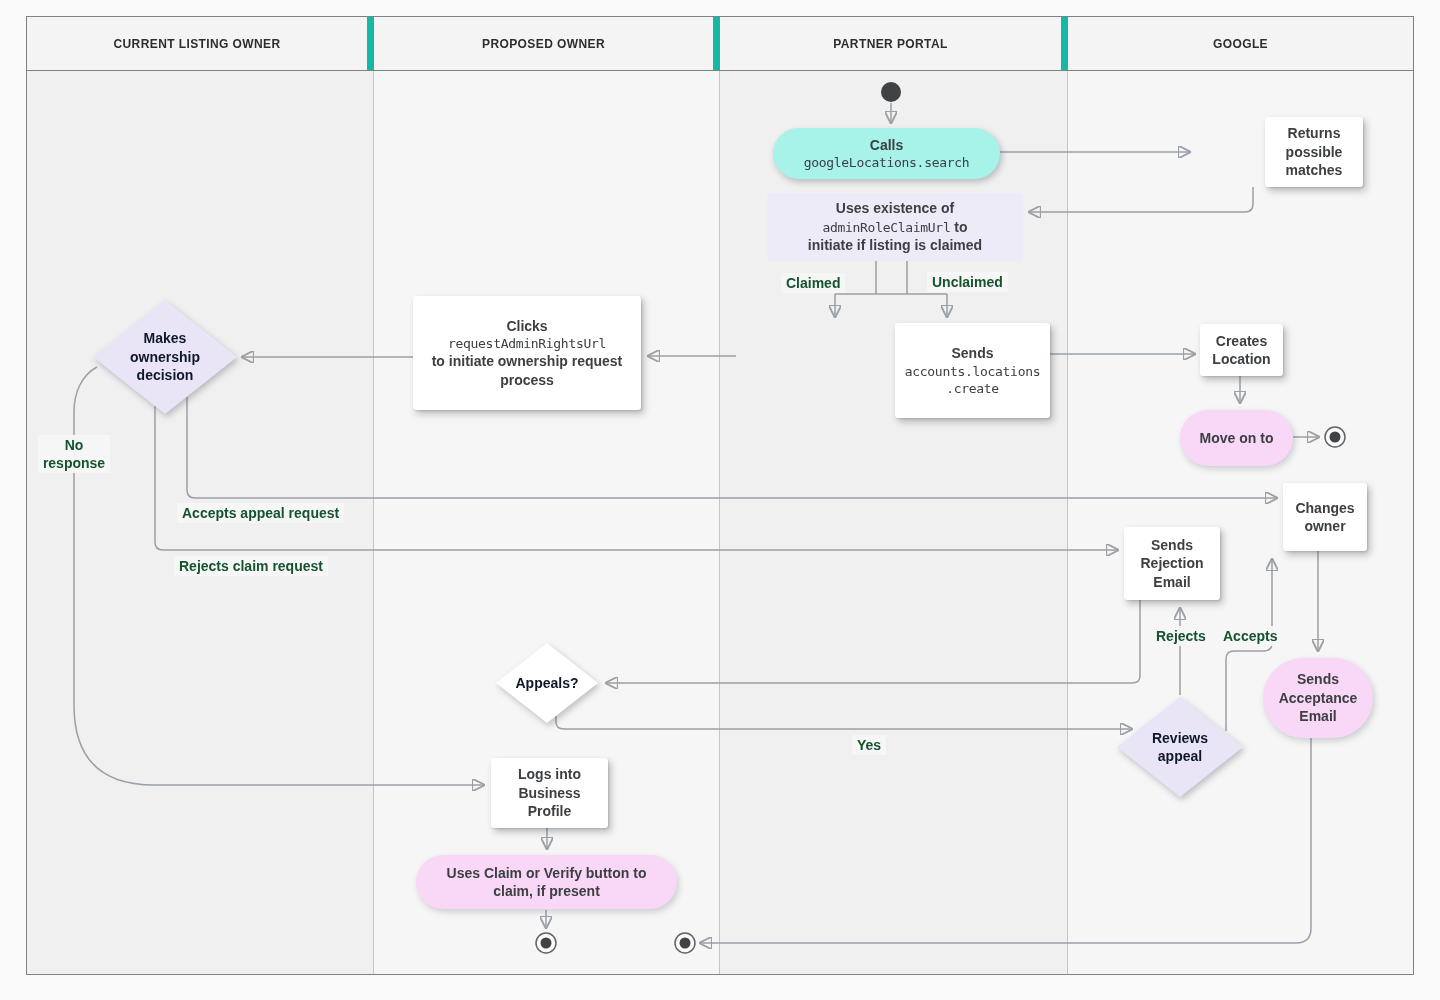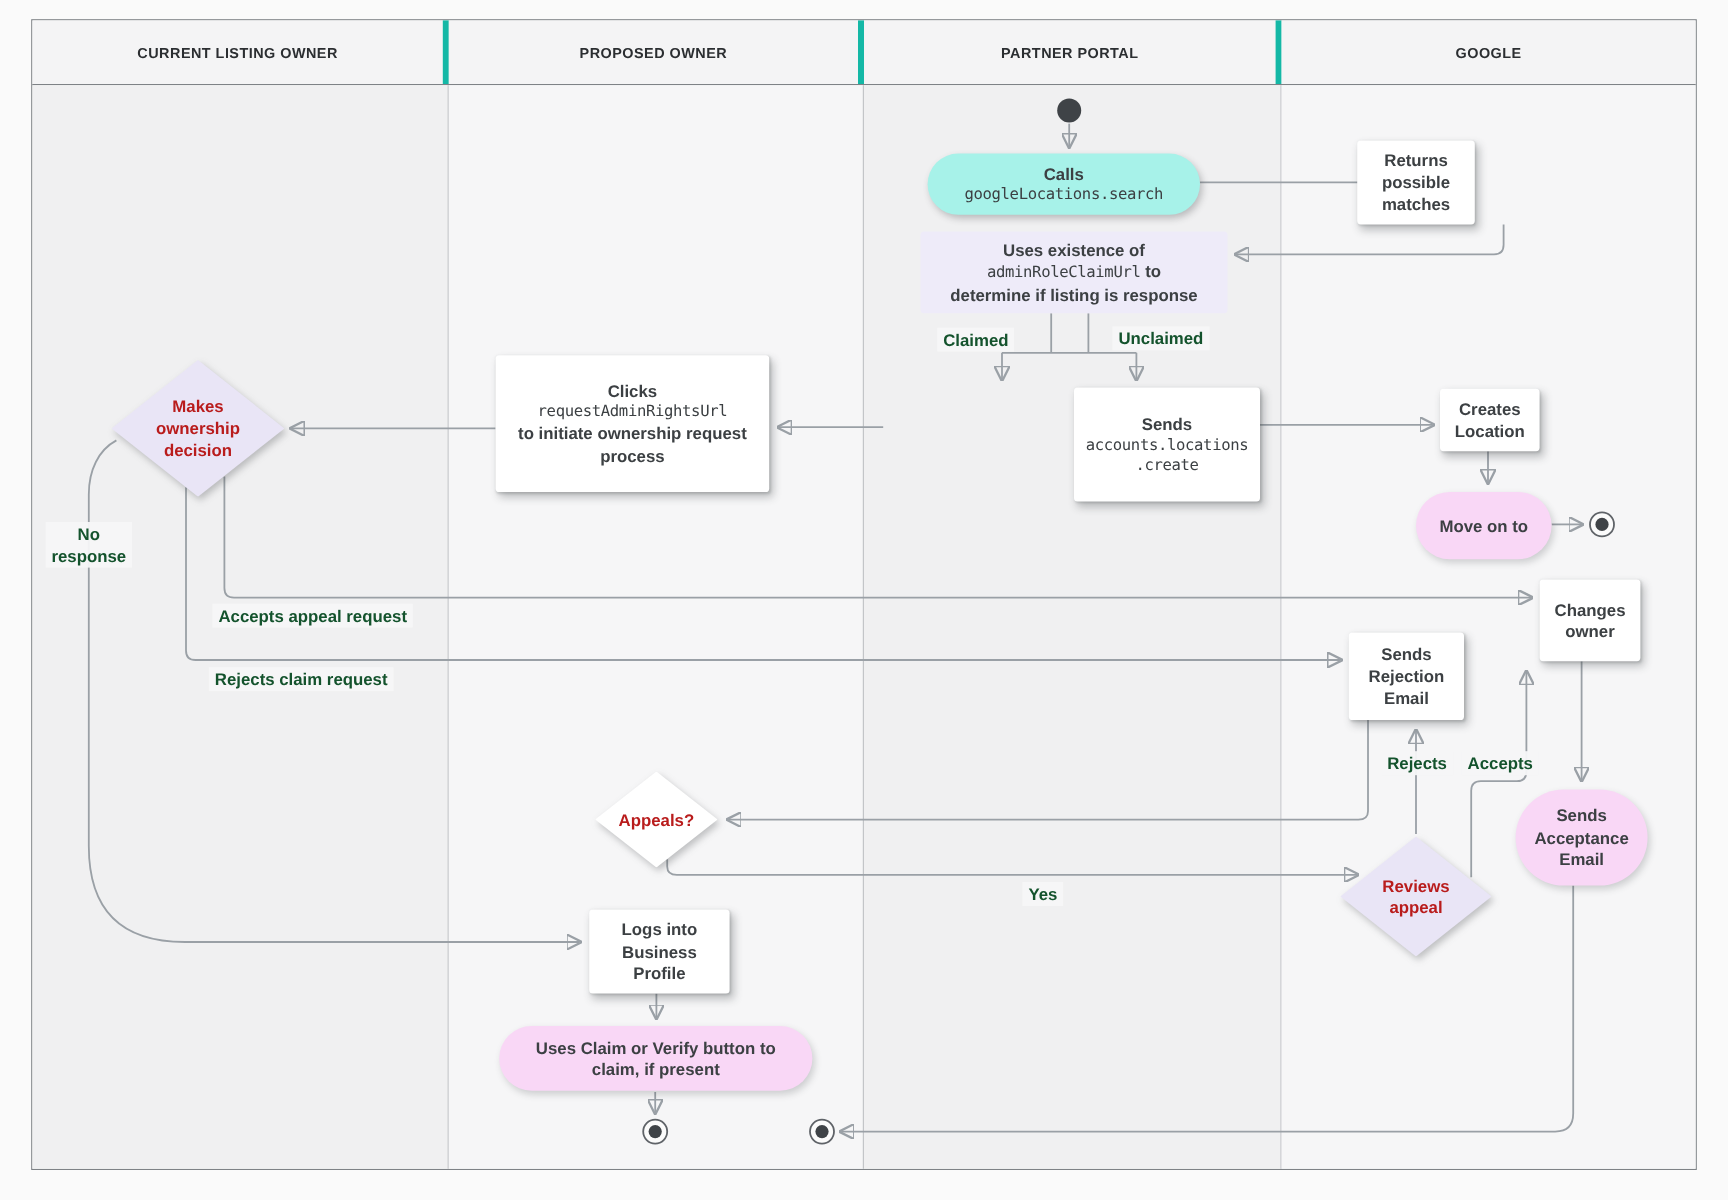--- a/index.html
+++ b/index.html
@@ -5,21 +5,21 @@
   * { margin: 0; padding: 0; box-sizing: border-box; }
   html, body { width: 1440px; height: 1000px; background: #fafafa; overflow: hidden;
     font-family: "Liberation Sans", sans-serif; }
   .stage { position: absolute; left: 0; top: 0; width: 1440px; height: 1000px; }
 
   
   .frame { position: absolute; left: 26px; top: 16px; width: 1388px; height: 959px;
     border: 1px solid #7e8286; display: flex; flex-direction: column; }
   .lane-headers { display: flex; height: 54px; flex: none; border-bottom: 1px solid #7e8286; }
   .lane-header { display: flex; align-items: center; justify-content: center;
-    background: #f4f4f5; border-right: 5px solid #14b8a6;
+    background: #f4f4f5; border-right: 7px solid #14b8a6;
     font-size: 12px; font-weight: bold; letter-spacing: 0.4px; color: #2b2e31; }
   .lane-header:last-child { border-right: none; }
   .lane-bodies { display: flex; flex: 1; }
   .lane-body { border-right: 1px solid #c3c5c8; }
   .lane-body:last-child { border-right: none; }
   .lane-w1 { width: 347px; } .lane-w2 { width: 346px; } .lane-w3 { width: 348px; } .lane-w4 { flex: 1; }
   .lane-dark { background: #f0f0f1; }
   .lane-light { background: #f6f6f7; }
 
   
@@ -38,21 +38,21 @@
     box-shadow: 2px 3px 6px rgba(60,64,67,0.22); }
   .blob-pink { background: #f9d7f6; border-radius: 44px;
     box-shadow: 2px 3px 6px rgba(60,64,67,0.22); }
   .lav-box { background: #eeebf9; border-radius: 3px; }
   .diamond-wrap { position: absolute; filter: drop-shadow(2px 3px 3px rgba(60,64,67,0.3));
     display: flex; align-items: center; justify-content: center; }
   .diamond { position: absolute; inset: 0;
     clip-path: polygon(50% 0, 100% 50%, 50% 100%, 0 50%); }
   .diamond-lav { background: #e9e5f6; }
   .diamond-white { background: #ffffff; }
-  .diamond-label { position: relative; z-index: 1; text-align: center; color: #b91c1c;
+  .diamond-label { position: relative; z-index: 1; text-align: center; color: #0f172a;
     font-size: 14px; font-weight: bold; line-height: 1.32; }
   .code { font-family: "DejaVu Sans Mono", monospace; font-weight: normal;
     font-size: 13px; letter-spacing: -0.3px; }
   .nline { display: block; }
 
   
   .edge-label { position: absolute; font-size: 14px; font-weight: bold; color: #14532d;
     background: rgba(246,246,247,0.95); padding: 1px 5px; line-height: 1.3;
     white-space: nowrap; }
   .edge-label.center2 { white-space: normal; text-align: center; }
@@ -122,28 +122,28 @@
         <circle cx="685" cy="943" r="5.5" fill="#3f4347"></circle>
       </g>
     </g>
   </svg>
 
   <div class="node pill-teal" style="left:773px; top:128px; width:227px; height:51px;">
     <span class="nline">Calls</span>
     <span class="nline code">googleLocations.search</span>
   </div>
 
-  <div class="node box" style="left:1131px; top:117px; width:98px; height:70px; padding:4px 10px;">
+  <div class="node box" style="left:1265px; top:117px; width:98px; height:70px; padding:4px 10px;">
     <span>Returns possible matches</span>
   </div>
 
   <div class="node lav-box" style="left:767px; top:193px; width:256px; height:68px;">
     <span class="nline">Uses existence of</span>
     <span class="nline"><span class="code">adminRoleClaimUrl</span><span> to</span></span>
-    <span class="nline">determine if listing is response</span>
+    <span class="nline">initiate if listing is claimed</span>
   </div>
 
 
   <div class="node box" style="left:895px; top:323px; width:155px; height:95px;">
     <span class="nline">Sends</span>
     <span class="nline code">accounts.locations</span>
     <span class="nline code">.create</span>
   </div>
 
   <div class="node box" style="left:413px; top:296px; width:228px; height:114px; padding:6px 12px;">

